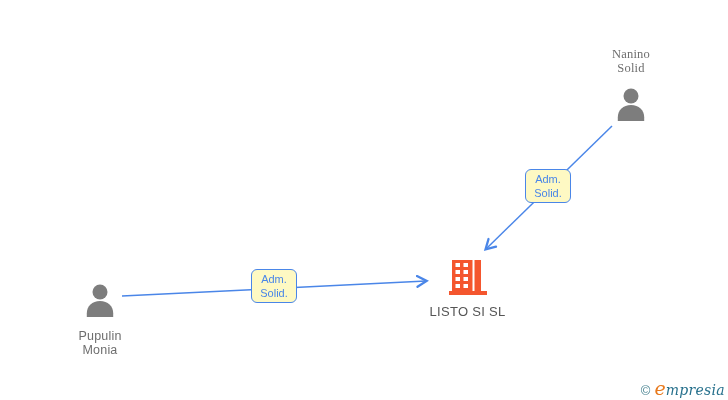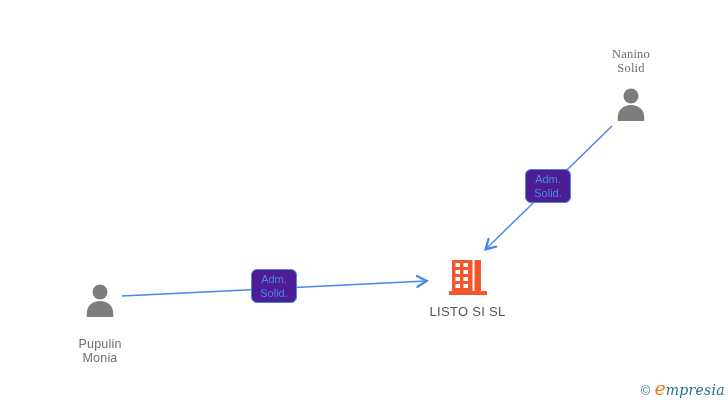--- a/index.html
+++ b/index.html
@@ -15,31 +15,31 @@
   .node{position:absolute;z-index:2;text-align:center;}
   .person-name{
     font-size:12.5px;line-height:14px;color:#6e6e6e;
     letter-spacing:0.2px;
   }
   .person-icon{display:block;margin:0 auto;}
 
   .node-nanino{left:596px;top:47px;width:70px;font-family:Liberation Serif, serif;}
   .node-nanino .person-icon{margin-top:13px;}
   .node-pupulin{left:62px;top:284px;width:76px;}
-  .node-pupulin .person-name{margin-top:20px;}
+  .node-pupulin .person-name{margin-top:12px;}
 
   .node-company{left:415px;top:258px;width:105px;}
   .company-name{
     margin-top:9px;font-size:13px;color:#555555;letter-spacing:0.3px;
   }
   .building-icon{display:block;margin:0 auto;}
 
   .edge-label{
     position:absolute;z-index:3;
-    background:#4c1d95;border:1.5px solid #4a86e8;border-radius:6px;
+    background:#fef9c3;border:1.5px solid #4a86e8;border-radius:6px;
     color:#4a86e8;font-size:11px;line-height:14px;text-align:center;
     padding:2px 7px;min-width:30px;
   }
   .edge-label-1{left:251px;top:269px;}
   .edge-label-2{left:525px;top:169px;}
 
   .brand{
     position:absolute;right:3px;bottom:2px;z-index:2;
     display:flex;align-items:baseline;white-space:nowrap;
   }

